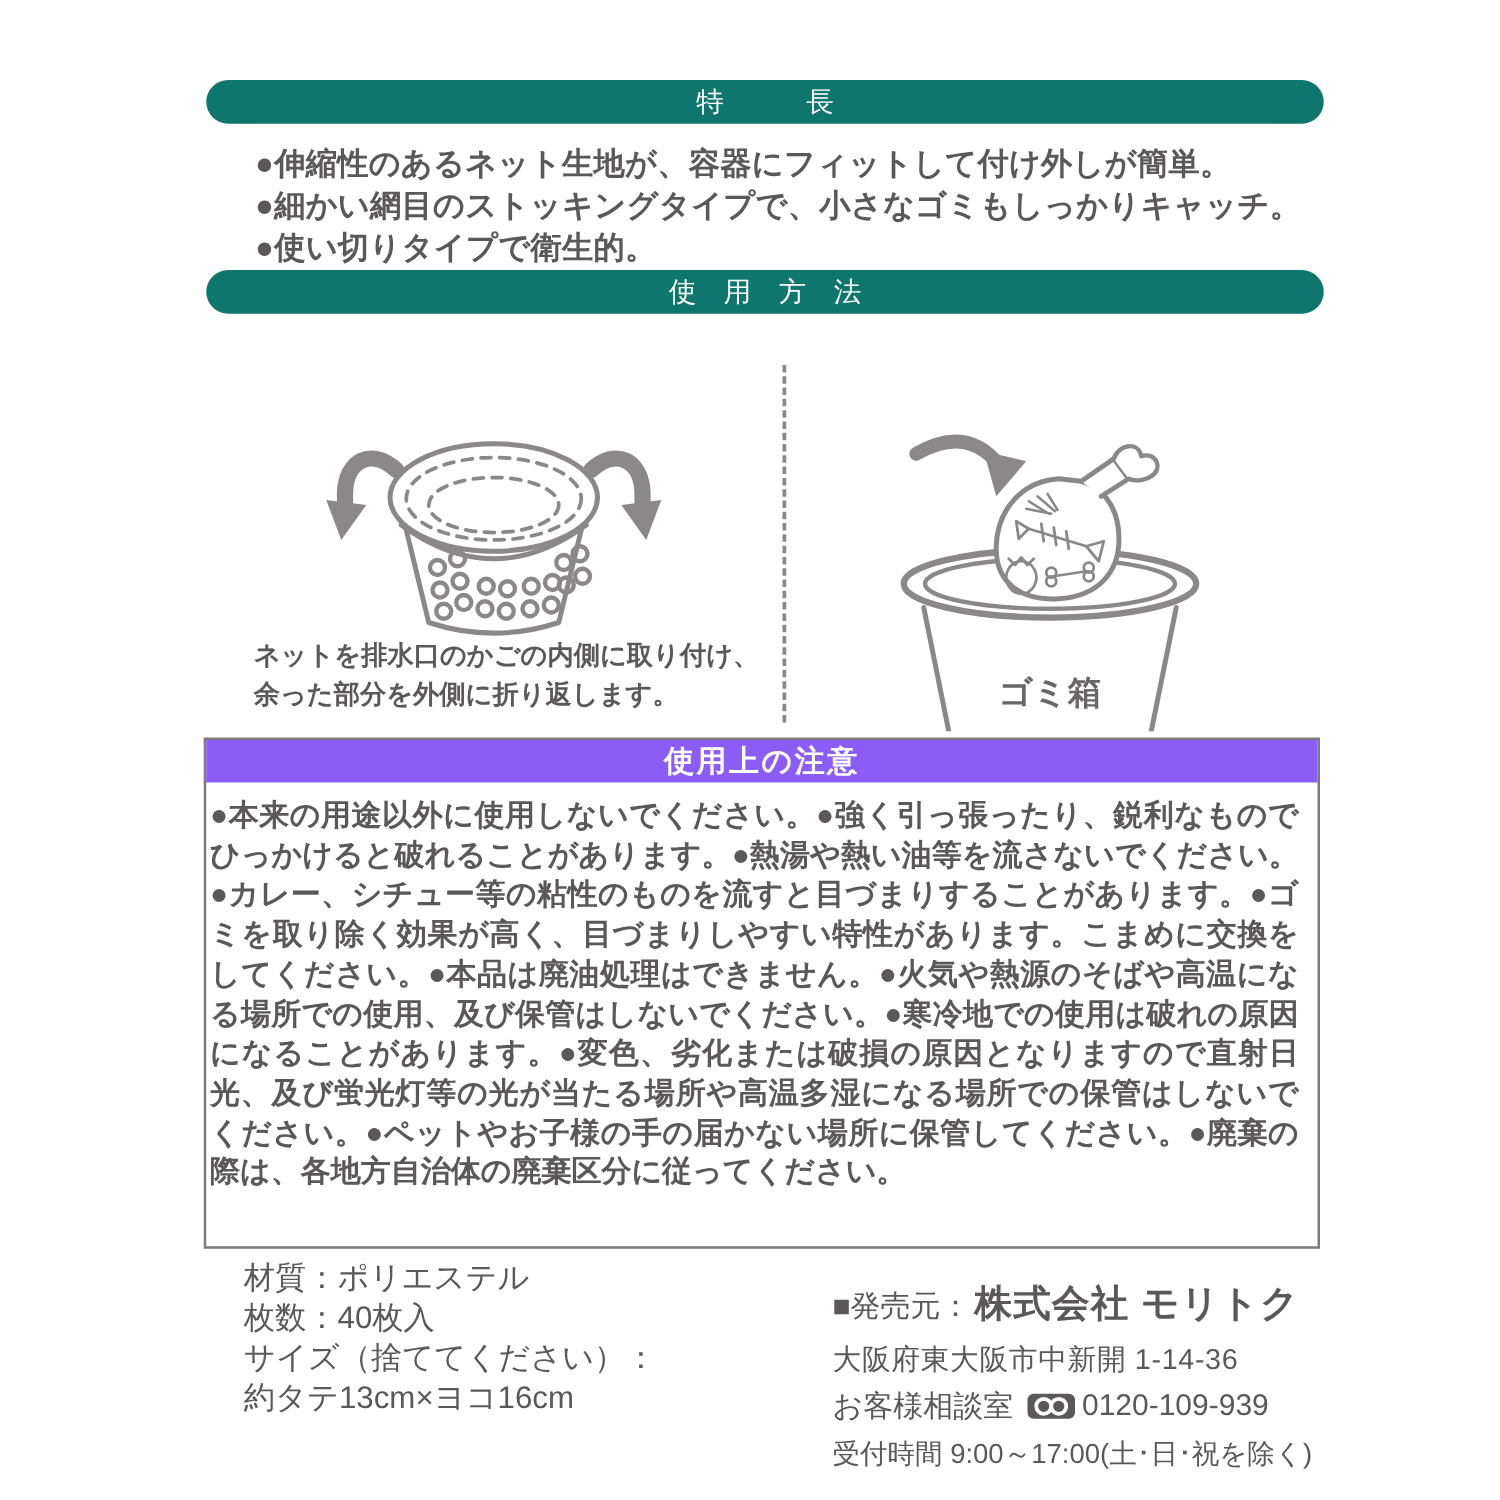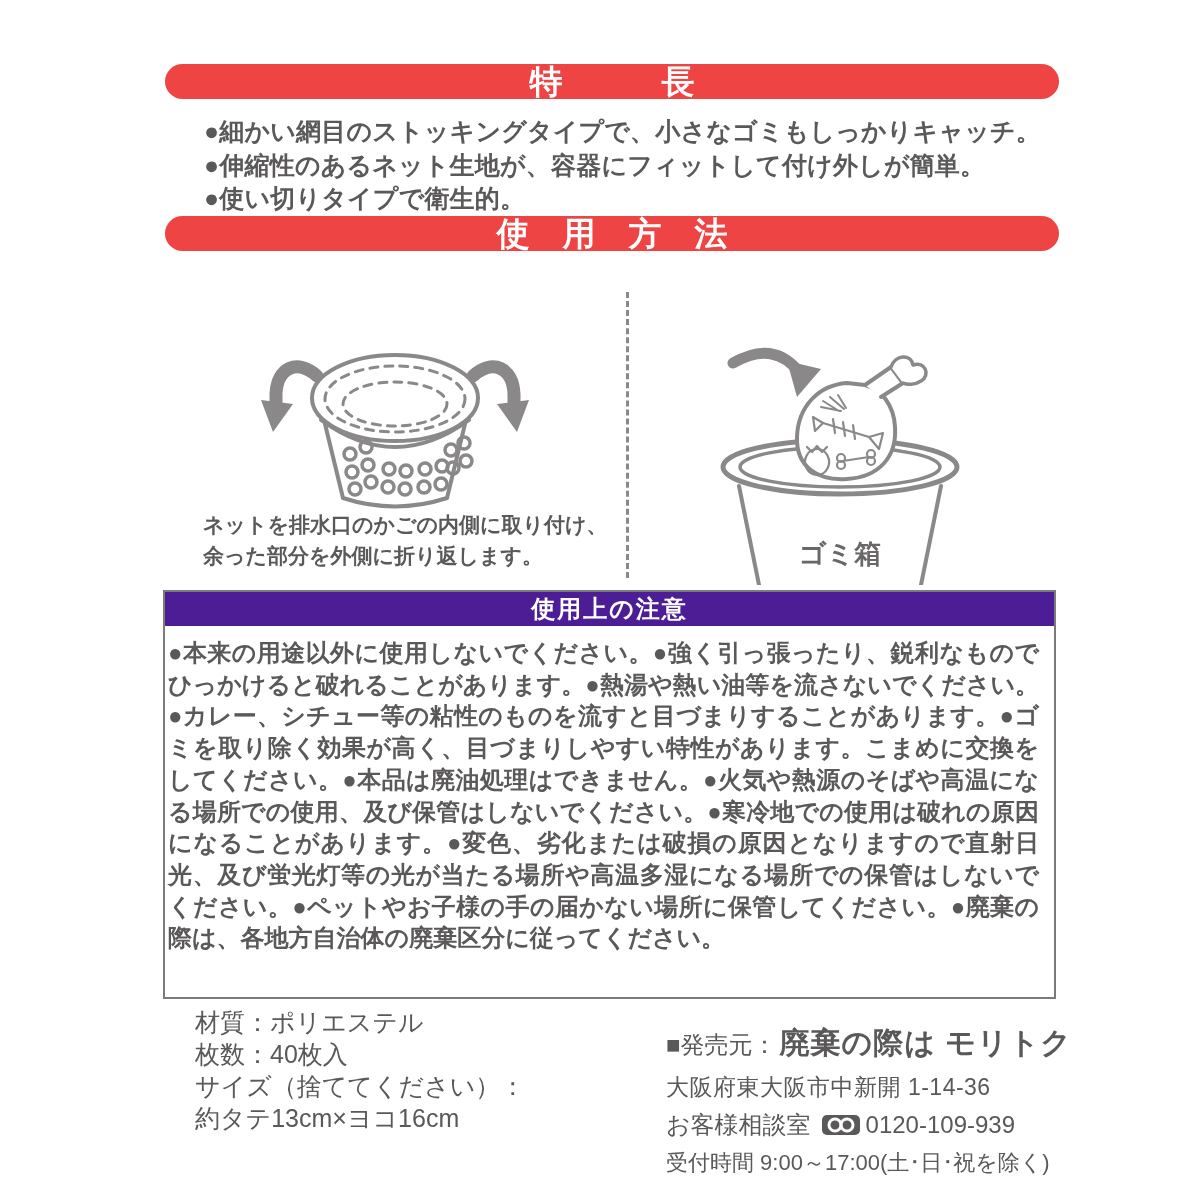--- a/index.html
+++ b/index.html
@@ -1,23 +1,23 @@
 <!DOCTYPE html>
 <html><head>
 <meta charset="utf-8">
 <style>
   html,body{margin:0;padding:0;background:#fff;}
   .page{
     position:relative;width:1200px;height:1200px;background:#ffffff;overflow:hidden;
     font-family:"Liberation Sans","DejaVu Sans",sans-serif;color:#5a5858;
   }
   .bar{
-    position:absolute;left:165px;width:894px;height:35px;background:#ef4444;
+    position:absolute;left:165px;width:894px;height:35px;background:#0f766e;
     color:#ffffff;display:flex;align-items:center;justify-content:center;
-    font-weight:bold;font-size:33px;line-height:1;
+    font-weight:normal;font-size:22px;line-height:1;
   }
   .pill{border-radius:18px;}
   #features-bar{top:64px;}
   #usage-bar{top:216px;}
   .features{
     position:absolute;left:204px;top:115px;width:860px;
     font-size:25px;font-weight:bold;line-height:33.5px;letter-spacing:0.2px;
   }
   .usage-left-box{
     position:absolute;left:201px;top:294px;width:360px;height:42px;
@@ -37,21 +37,21 @@
     line-height:31px;white-space:pre-line;
   }
   .ill{position:absolute;}
   #strainer-svg{left:255px;top:348px;width:300px;height:162px;}
   #trash-svg{left:655px;top:345px;width:380px;height:240px;}
   .caution-box{
     position:absolute;left:163px;top:590px;width:893px;height:409px;
     border:2px solid #7c7a7a;background:#fff;box-sizing:border-box;
   }
   .caution-header{
-    width:100%;height:34px;background:#4c1d95;color:#fff;
+    width:100%;height:34px;background:#8b5cf6;color:#fff;
     display:flex;align-items:center;justify-content:center;
     font-size:24px;font-weight:bold;letter-spacing:2px;
   }
   .caution-body{
     padding:11px 15px 0 3px;font-size:24px;font-weight:bold;line-height:31.7px;
     text-align:justify;color:#5a5858;
   }
   .specs{
     position:absolute;left:195px;top:1006px;font-size:25px;line-height:32px;
     font-weight:400;
@@ -67,22 +67,22 @@
 </head>
 <body>
 
 <div class="page">
 
   <div class="bar pill" id="features-bar">
     <span>特　　　長</span>
   </div>
 
   <div class="features">
+    <div>●伸縮性のあるネット生地が、容器にフィットして付け外しが簡単。</div>
     <div>●細かい網目のストッキングタイプで、小さなゴミもしっかりキャッチ。</div>
-    <div>●伸縮性のあるネット生地が、容器にフィットして付け外しが簡単。</div>
     <div>●使い切りタイプで衛生的。</div>
   </div>
 
   <div class="bar pill" id="usage-bar">
     <span>使　用　方　法</span>
   </div>
 
 
   <svg class="ill" id="strainer-svg" viewBox="0 0 300 162">
     <g stroke="#8a8888" fill="none" stroke-linecap="round" stroke-linejoin="round">
@@ -193,21 +193,21 @@
   <div class="specs">
     <div>材質：ポリエステル</div>
     <div>枚数：40枚入</div>
     <div>サイズ（捨ててください）：</div>
     <div>約タテ13cm×ヨコ16cm</div>
   </div>
 
   <div class="distributor">
     <div class="dist-line1">
       <span>■発売元：</span>
-      <span class="company">廃棄の際は モリトク</span>
+      <span class="company">株式会社 モリトク</span>
     </div>
     <div class="dist-line2">大阪府東大阪市中新開 1-14-36</div>
     <div class="dist-line3">
       <span>お客様相談室</span>
       <svg class="phone-icon" width="40" height="22" viewBox="0 0 40 22">
         <rect x="1" y="1" width="38" height="20" rx="5" fill="#5a5858"></rect>
         <circle cx="14" cy="11" r="6" fill="none" stroke="#ffffff" stroke-width="3"></circle>
         <circle cx="26" cy="11" r="6" fill="none" stroke="#ffffff" stroke-width="3"></circle>
       </svg>
       <span>0120-109-939</span>

